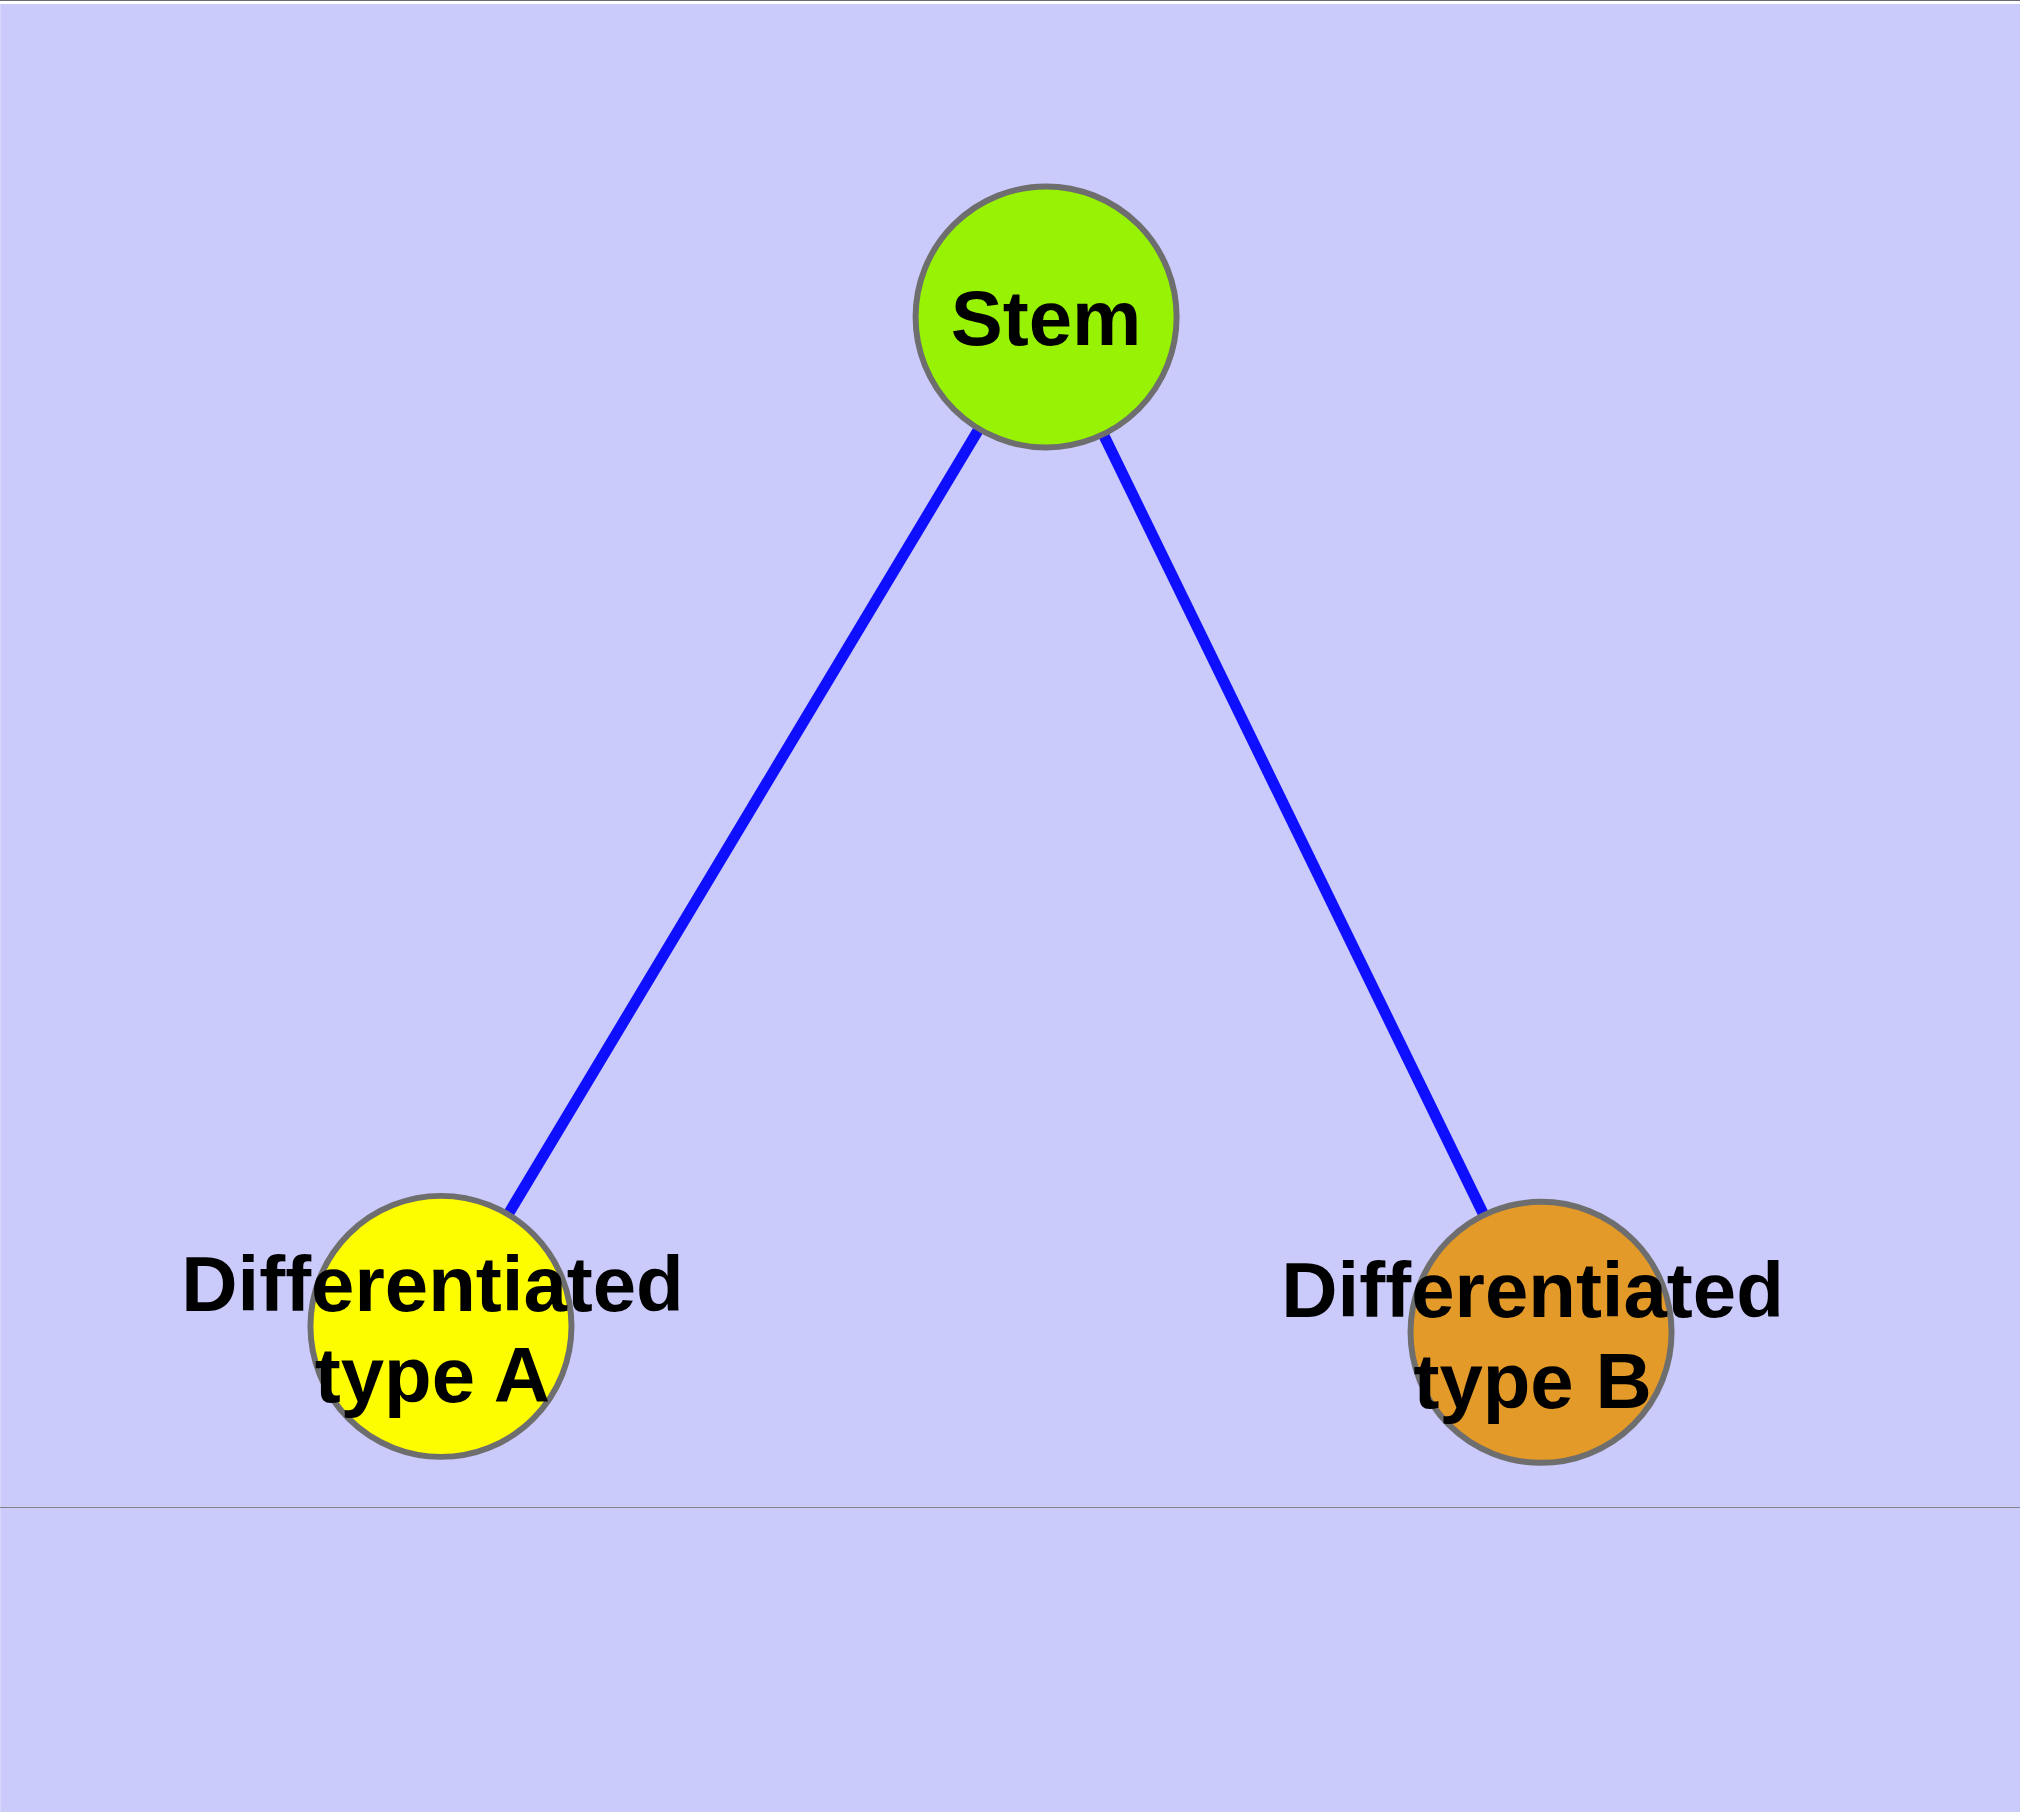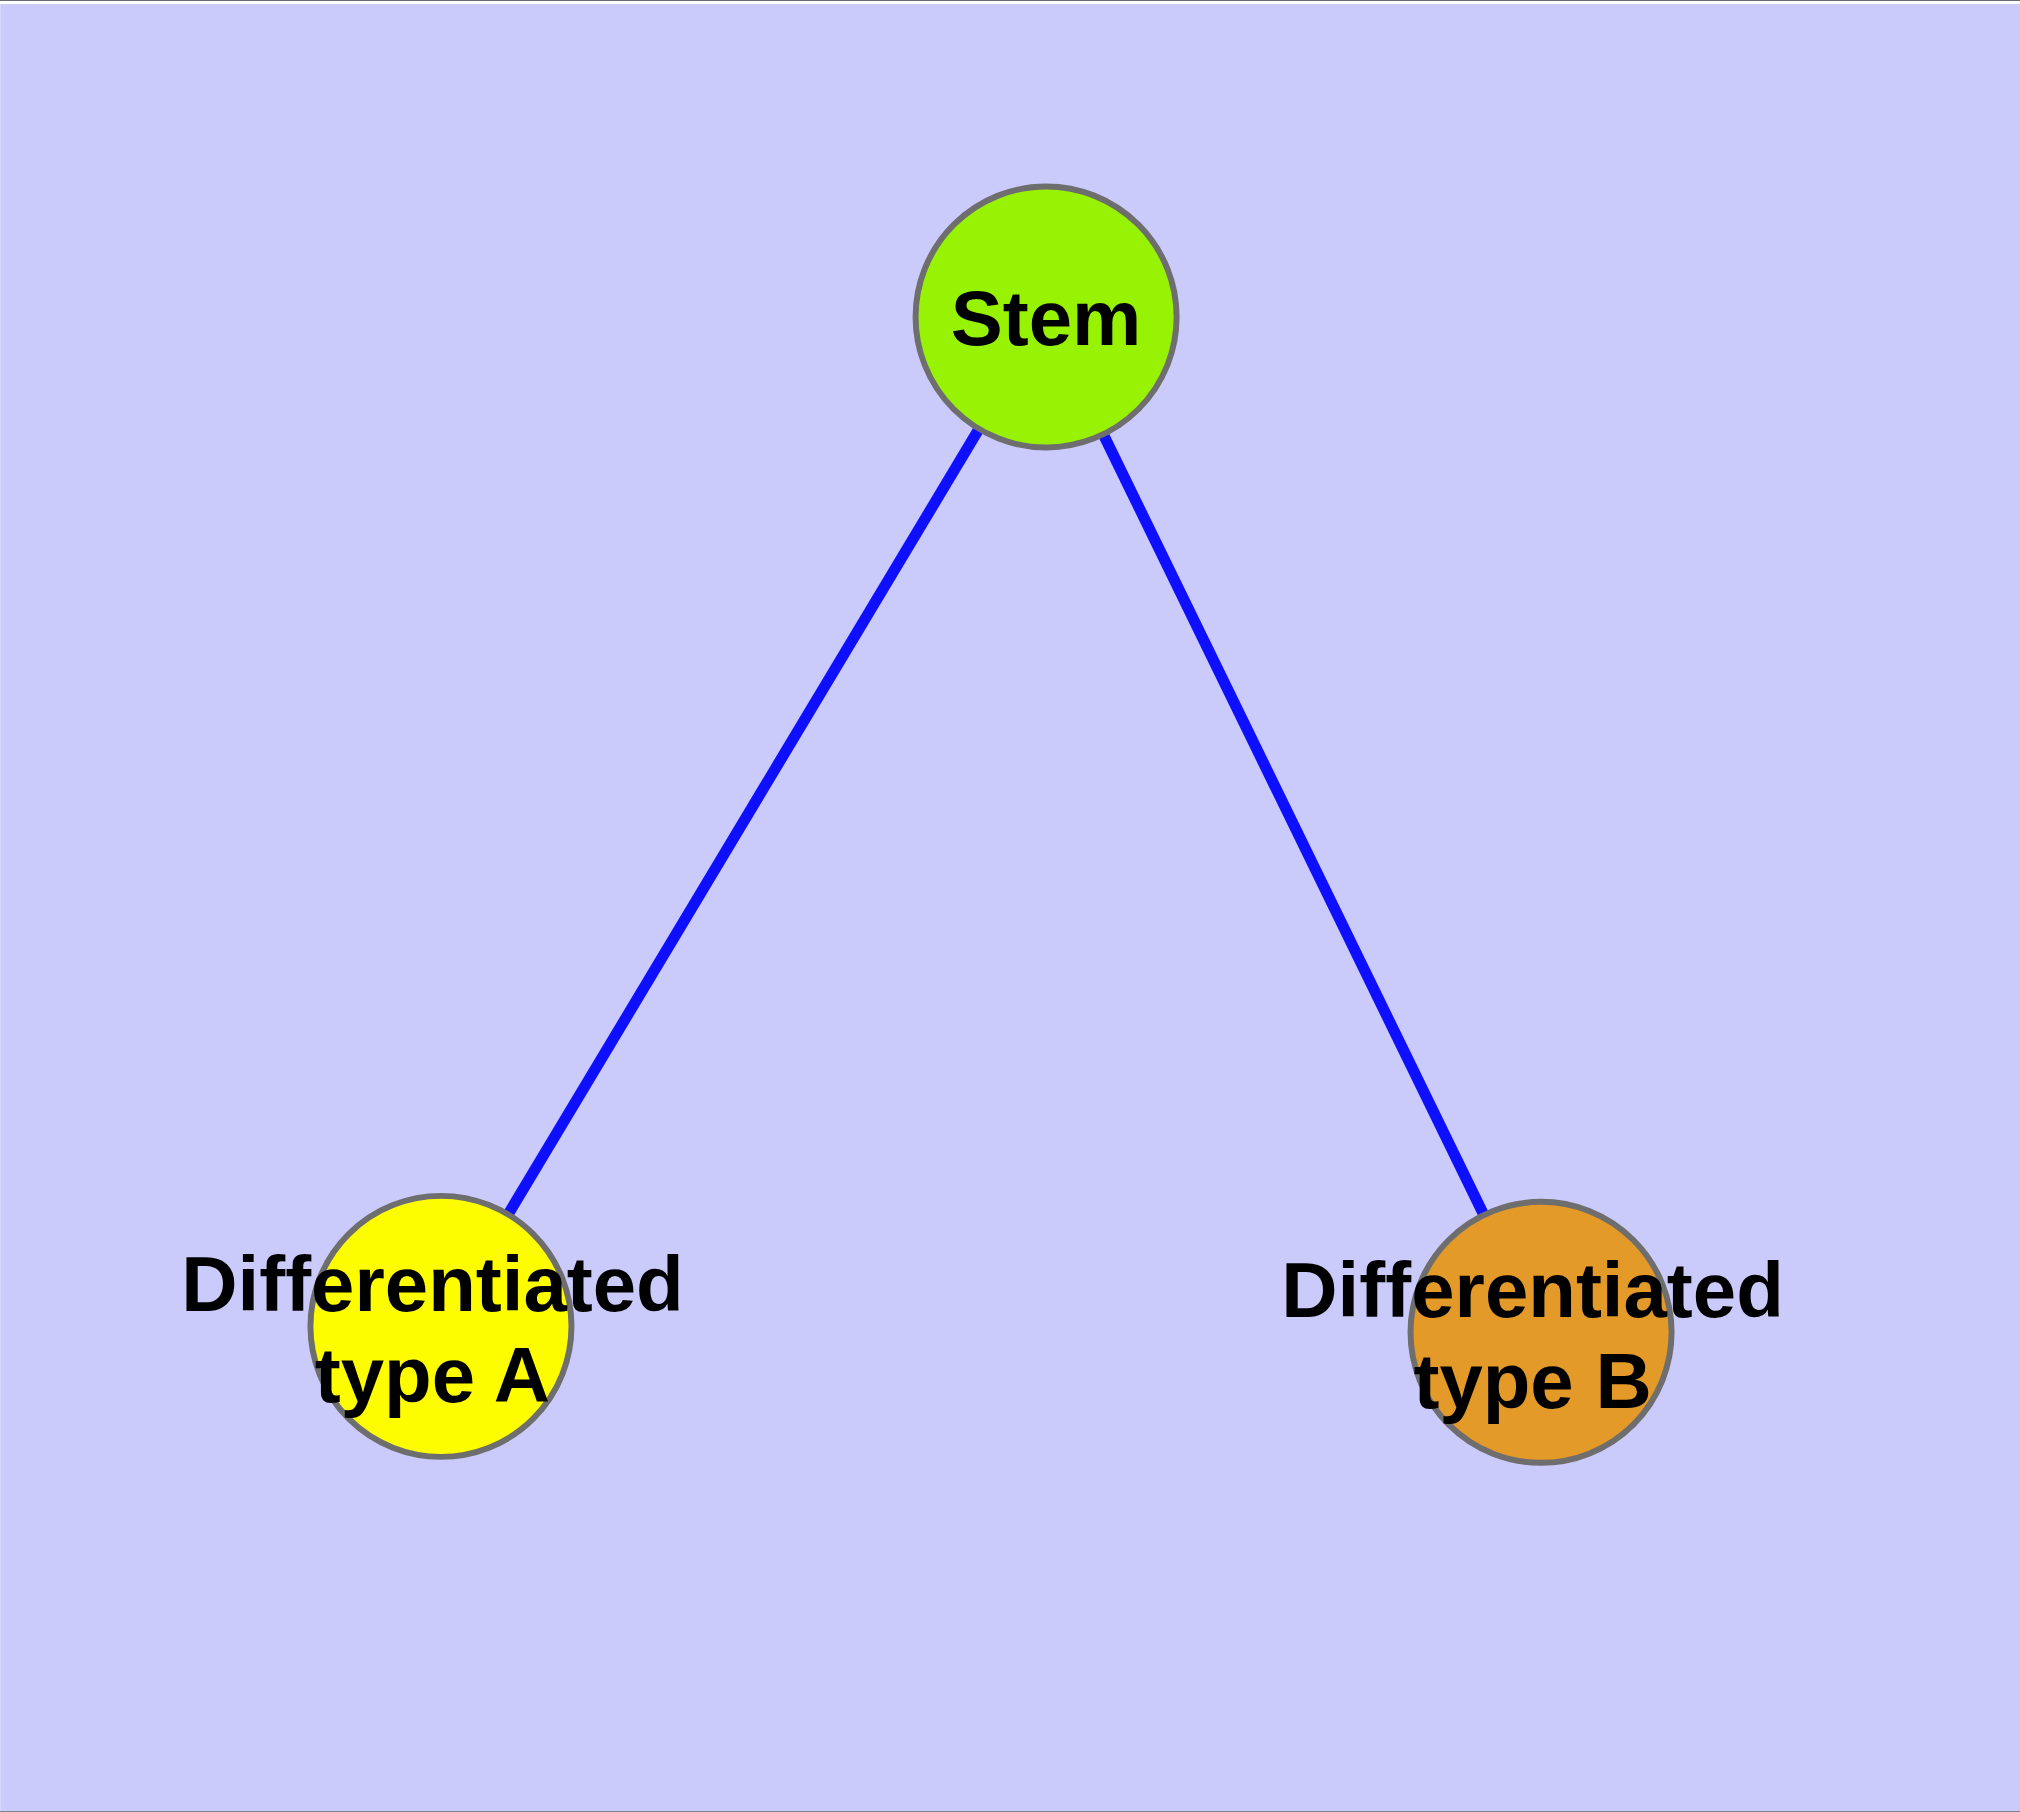--- a/index.html
+++ b/index.html
@@ -7,21 +7,21 @@
     padding: 0;
     width: 2021px;
     height: 1812px;
     overflow: hidden;
     background: #ffffff;
     font-family: "Liberation Sans", sans-serif;
   }
   .canvas-wrap {
     position: relative;
     width: 2021px;
-    height: 1812px;
+    height: 1508px;
     text-align: right;
   }
   
   .frame-top-dark {
     position: absolute; top: 0; left: 0; right: 0; height: 0.8px;
     background: #6a6a72; z-index: 5;
   }
   .frame-top-light {
     position: absolute; top: 0.8px; left: 0; right: 0; height: 3.4px;
     background: #ffffff; z-index: 5;

